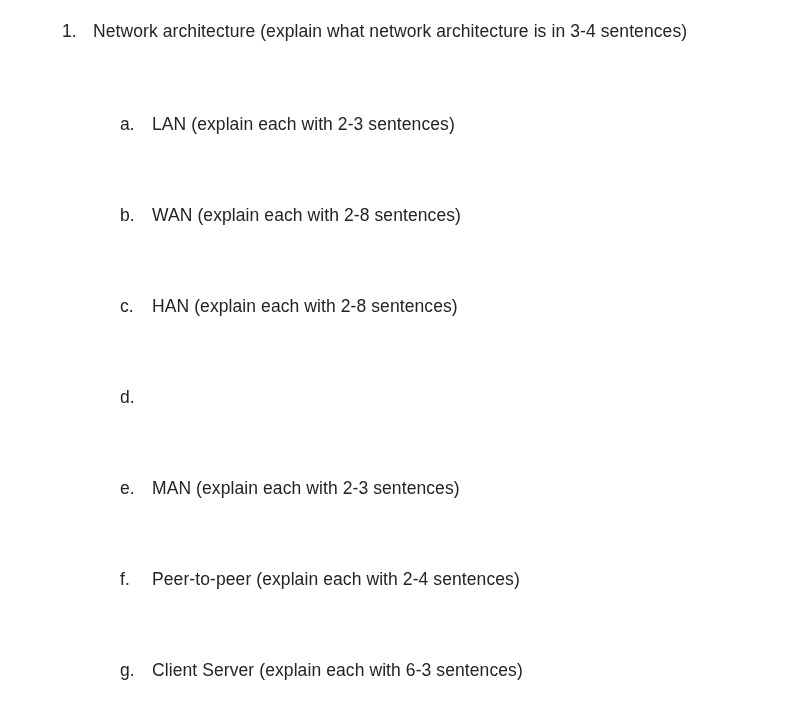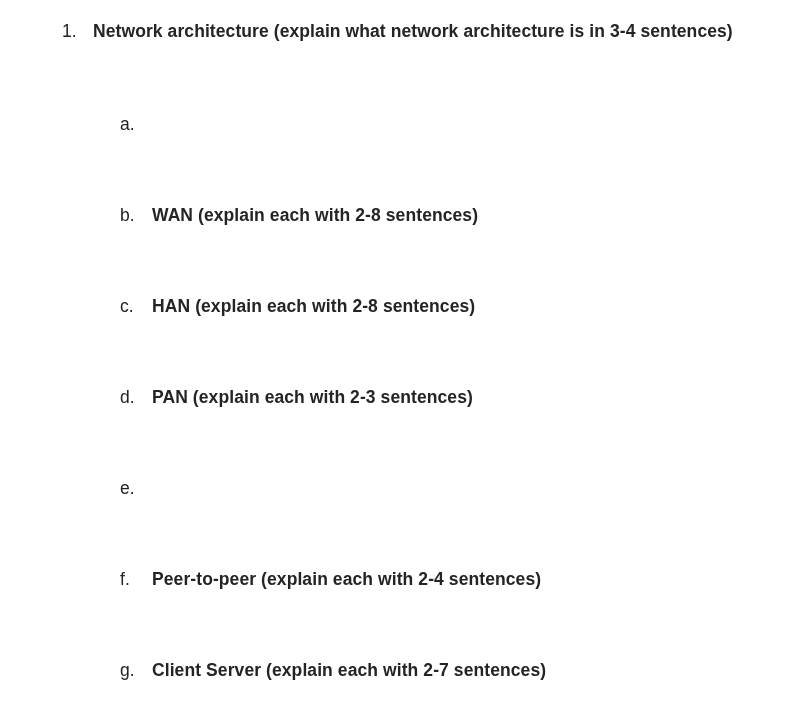--- a/index.html
+++ b/index.html
@@ -70,57 +70,57 @@
   }
 
   .marker-2 {
     width: 32px;
     flex: 0 0 32px;
     text-align: left;
   }
 
   .item-text {
     flex: 0 1 auto;
-    font-weight: bold;
   }
 </style>
 </head>
 <body>
 
 <div class="page">
 
   <ol class="level-1-list">
     <li class="level-1-item">
       <span class="marker-1">1.</span>
       <span class="item-text">Network architecture (explain what network architecture is in 3-4 sentences)</span>
     </li>
   </ol>
 
   <ol class="level-2-list">
     <li class="level-2-item">
       <span class="marker-2">a.</span>
+      <span class="item-text">LAN (explain each with 2-3 sentences)</span>
     </li>
     <li class="level-2-item">
       <span class="marker-2">b.</span>
       <span class="item-text">WAN (explain each with 2-8 sentences)</span>
     </li>
     <li class="level-2-item">
       <span class="marker-2">c.</span>
       <span class="item-text">HAN (explain each with 2-8 sentences)</span>
     </li>
     <li class="level-2-item">
       <span class="marker-2">d.</span>
-      <span class="item-text">PAN (explain each with 2-3 sentences)</span>
     </li>
     <li class="level-2-item">
       <span class="marker-2">e.</span>
+      <span class="item-text">MAN (explain each with 2-3 sentences)</span>
     </li>
     <li class="level-2-item">
       <span class="marker-2">f.</span>
       <span class="item-text">Peer-to-peer (explain each with 2-4 sentences)</span>
     </li>
     <li class="level-2-item">
       <span class="marker-2">g.</span>
-      <span class="item-text">Client Server (explain each with 2-7 sentences)</span>
+      <span class="item-text">Client Server (explain each with 6-3 sentences)</span>
     </li>
   </ol>
 
 </div>
 
 </body></html>

